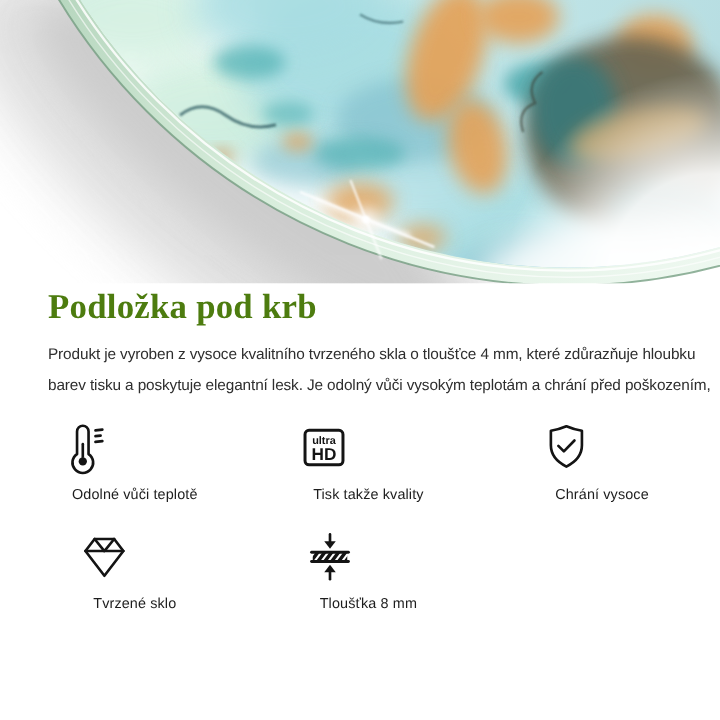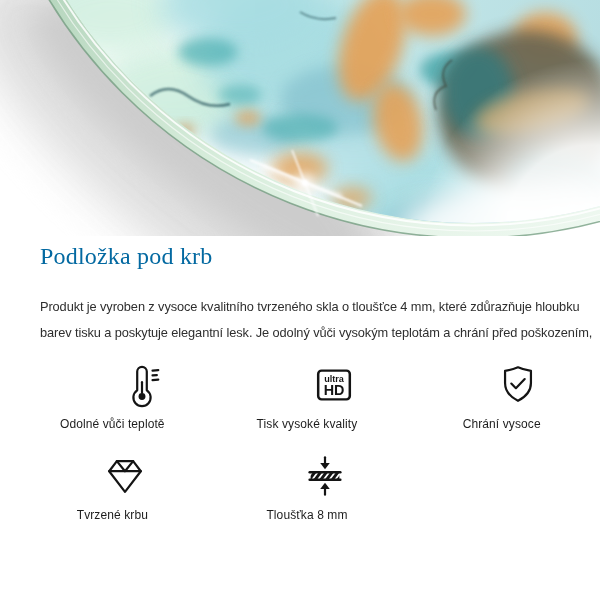--- a/index.html
+++ b/index.html
@@ -7,43 +7,43 @@
     width:600px;height:600px;background:#ffffff;overflow:hidden;
     font-family:"Liberation Sans","DejaVu Sans",sans-serif;
     -webkit-font-smoothing:antialiased;
   }
   .hero{position:relative;width:600px;height:236px;overflow:hidden;background:#ffffff;}
   .hero svg{display:block;}
   .content{padding:0 40px;}
   h1{
     margin:2px 0 0 0;
     font-family:"Liberation Serif","DejaVu Serif",serif;
-    font-weight:400;
-    font-size:24px;
+    font-weight:700;
+    font-size:29px;
     line-height:36px;
-    color:#0369a1;
+    color:#4d7c0f;
     letter-spacing:.2px;
   }
   .desc{
-    margin-top:20px;
+    margin-top:8px;
     font-size:12.8px;
     line-height:26px;
     color:#2e2e2e;
     letter-spacing:-.1px;
   }
   .desc div{white-space:nowrap;}
   .features{
     margin:16px 8px 0 8px;
     display:grid;
     grid-template-columns:repeat(3,1fr);
     row-gap:22px;
     justify-items:center;
     text-align:center;
   }
-  .feature{display:flex;flex-direction:column;align-items:flex-end;}
+  .feature{display:flex;flex-direction:column;align-items:flex-start;}
   .feature .ic{height:46px;display:flex;align-items:flex-end;justify-content:center;}
   .feature .lbl{margin-top:9px;font-size:12px;color:#1d1d1d;letter-spacing:.1px;margin-left:14px;}
   .ic svg{stroke:#141414;fill:none;stroke-width:2.3;stroke-linecap:round;stroke-linejoin:round;}
   .ic svg .fill{fill:#141414;stroke:none;}
   .ic svg text{stroke:none;fill:#141414;font-family:"Liberation Sans",sans-serif;}
 </style>
 </head>
 <body>
 
 <div class="hero">
@@ -188,42 +188,42 @@
   </div>
 
   <div class="feature">
     <span class="ic">
       <svg width="46" height="46" viewBox="0 0 48 48">
         <rect x="7.5" y="9" width="33" height="30" rx="3.5" stroke-width="2.6"></rect>
         <text x="24" y="21" font-size="9.5" font-weight="700" text-anchor="middle">ultra</text>
         <text x="24" y="34.5" font-size="15" font-weight="800" text-anchor="middle">HD</text>
       </svg>
     </span>
-    <span class="lbl">Tisk vysoké kvality</span>
+    <span class="lbl">Tisk takže kvality</span>
   </div>
 
   <div class="feature">
     <span class="ic">
       <svg width="46" height="46" viewBox="0 0 48 48">
         <path d="M24 5.5 C28.5 7.5 33.5 8.7 37.5 9.3 V22 c0 8.5 -5.5 14.5 -13.5 18.5 C16 36.5 10.5 30.5 10.5 22 V9.3 C14.5 8.7 19.5 7.5 24 5.5 Z"></path>
         <path d="M17 22.5 l4.8 4.8 L31 17.8"></path>
       </svg>
     </span>
     <span class="lbl">Chrání vysoce</span>
   </div>
 
   <div class="feature">
     <span class="ic">
       <svg width="46" height="46" viewBox="0 0 48 48">
         <path d="M7.5 19 L15.5 8.5 H32.5 L40.5 19 L24 40.5 Z"></path>
         <line x1="7.5" y1="19" x2="40.5" y2="19"></line>
         <path d="M15.5 8.5 L24 19 L32.5 8.5"></path>
       </svg>
     </span>
-    <span class="lbl">Tvrzené krbu</span>
+    <span class="lbl">Tvrzené sklo</span>
   </div>
 
 
   <div class="feature">
     <span class="ic">
       <svg width="46" height="46" viewBox="0 0 48 48">
         <defs>
             <clipPath id="barClip">
               <rect x="9" y="20.5" width="30" height="7"></rect>
             </clipPath>

